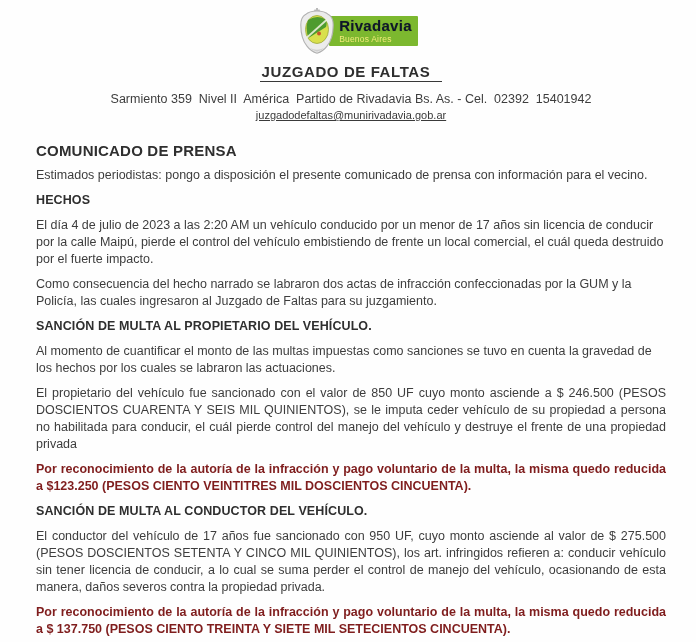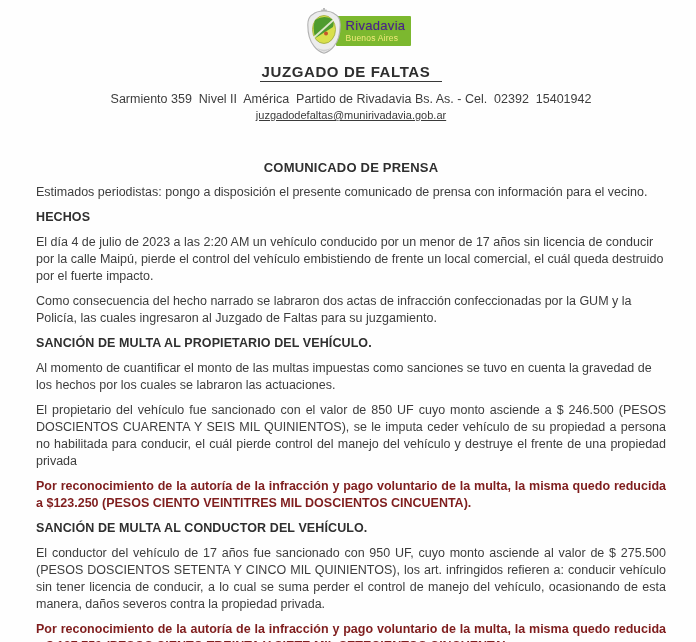--- a/index.html
+++ b/index.html
@@ -23,22 +23,22 @@
     height: 46px; margin-left: 14px;
   }
   .crest { position: relative; z-index: 2; margin-right: -7px; display: block; }
   .logo-box {
     height: 30px; padding: 2px 6px 2px 10px;
     border-radius: 1px;
     display: flex; flex-direction: column; justify-content: center; align-items: flex-start;
     line-height: 1;
   }
   .logo-name {
-    font-size: 13px; font-weight: normal; letter-spacing: 0.3px;
-    color: #4c1d95; text-shadow: 0 0 1px #5a8c1e;
+    font-size: 15px; font-weight: bold; letter-spacing: 0.3px;
+    color: #0f172a; text-shadow: 0 0 1px #5a8c1e;
   }
   .logo-sub { font-size: 8.5px; margin-top: 2px; letter-spacing: 0.2px; }
   .court-title {
     display: inline-block;
     margin-top: 9px;
     font-size: 15px; font-weight: bold; letter-spacing: 0.6px;
     color: #2e2e2e;
     border-bottom: 1.5px solid #383838;
     padding: 0 12px 1px 2px;
   }
@@ -47,22 +47,22 @@
     font-size: 12.5px; line-height: 16px;
     white-space: pre-wrap;
     color: #3d3d3d;
   }
   .email-line { font-size: 11px; line-height: 16px; }
   .email-link {
     color: #3a3a3a; text-decoration: underline; cursor: pointer;
   }
   
   .press-title {
-    text-align: center; font-weight: bold; font-size: 13px;
-    margin-top: 36px; line-height: 17px; color: #2f2f2f;
+    font-weight: bold; font-size: 15px;
+    margin-top: 19px; line-height: 17px; color: #2f2f2f;
     letter-spacing: 0.2px;
   }
   .para {
     font-size: 12.5px; line-height: 17px;
     margin-top: 8px; color: #3d3d3d;
   }
   .heading { font-weight: bold; color: #2f2f2f; letter-spacing: 0.1px; }
   .bold { font-weight: bold; color: #7f1d1d; }
   .just { text-align: justify; }
 </style>

